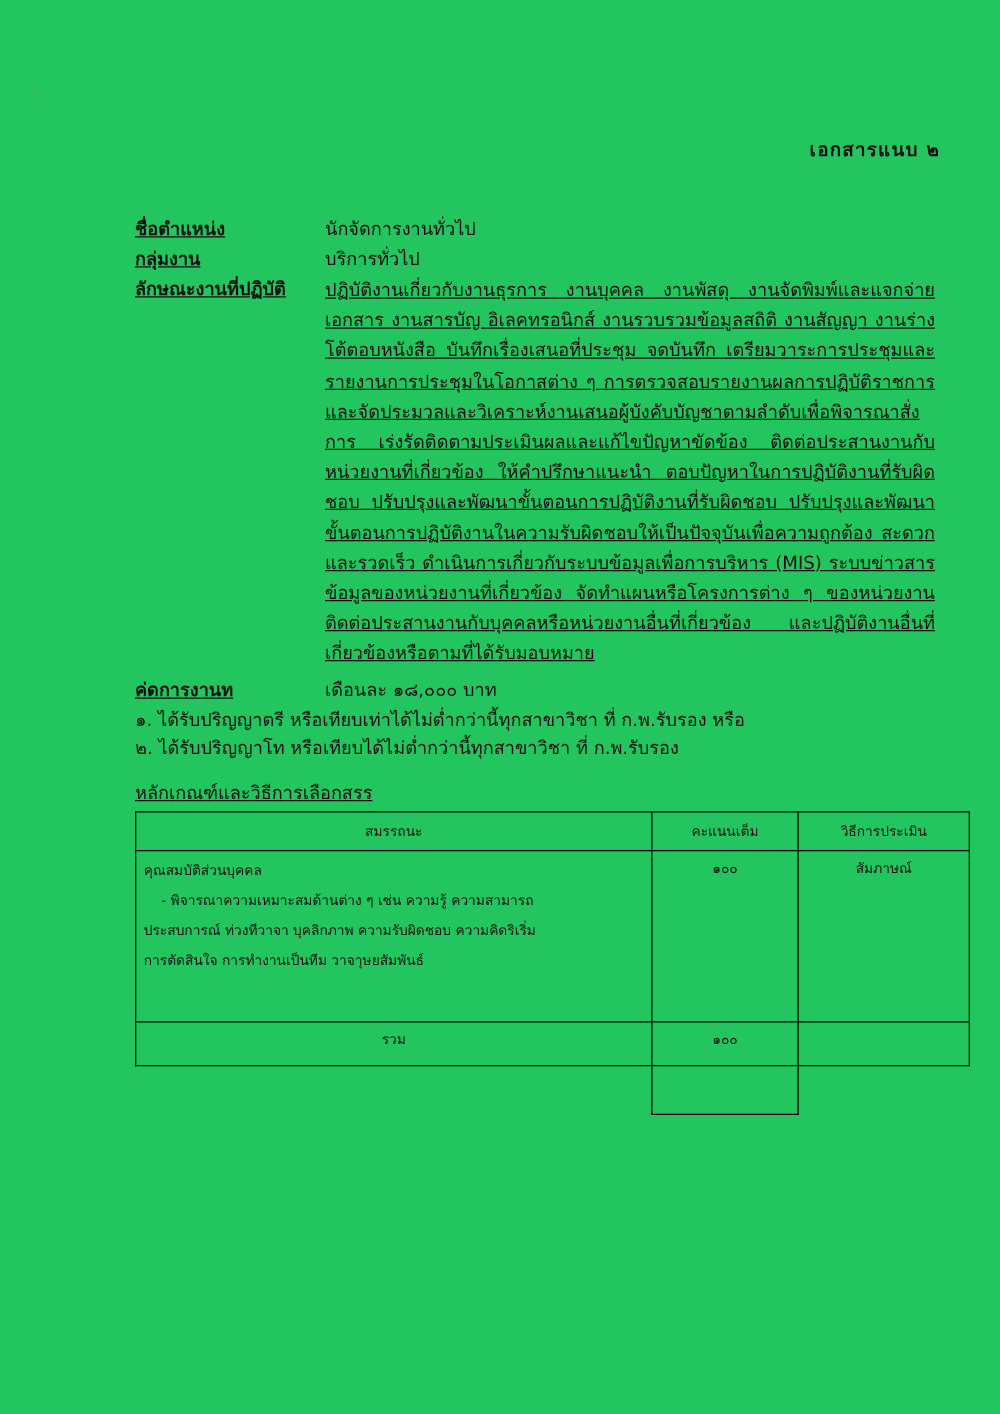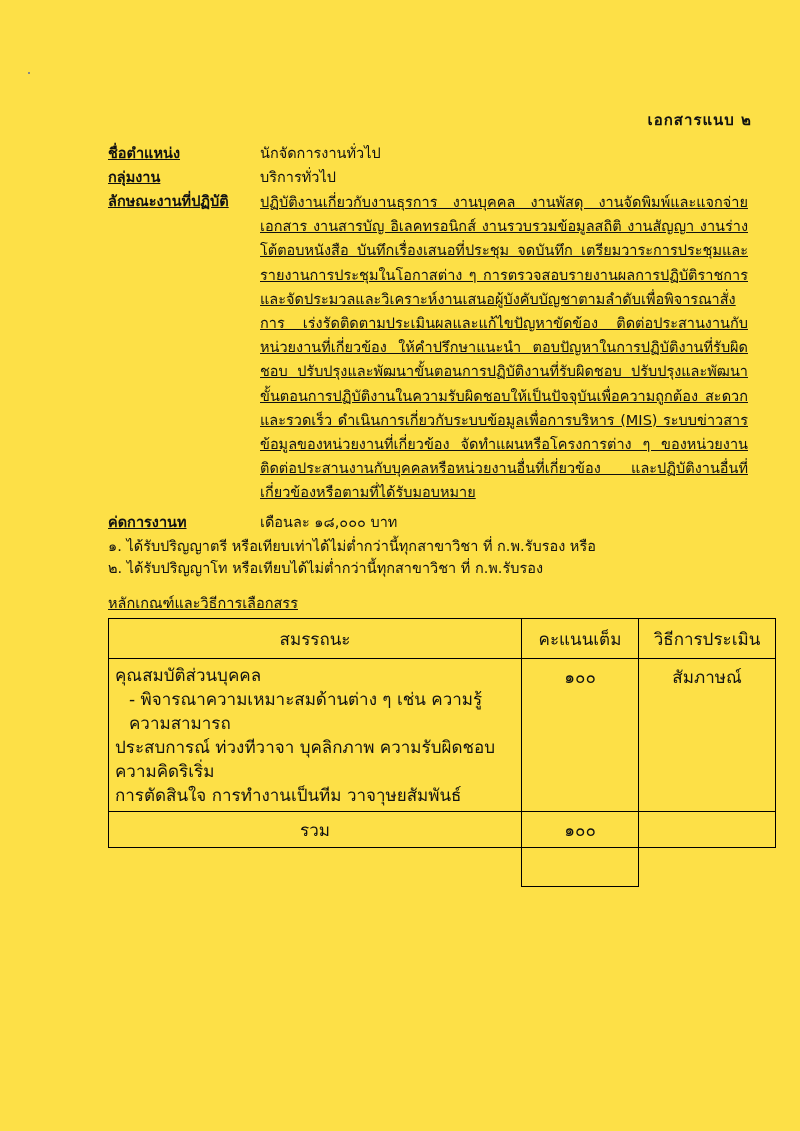--- a/index.html
+++ b/index.html
@@ -12,34 +12,34 @@
     height: 1131px;
     font-family: "DejaVu Sans", "Liberation Sans", sans-serif;
     color: #111111;
     position: relative;
     overflow: hidden;
   }
   .page {
     position: relative;
     width: 800px;
     height: 1131px;
-    background: #fde047;
+    background: #22c55e;
   }
   .doc-header {
     position: absolute;
     top: 108px;
     right: 48px;
     font-size: 15px;
     font-weight: bold;
     letter-spacing: 1px;
   }
   .content {
     position: absolute;
     left: 108px;
-    top: 142px;
+    top: 173px;
     width: 640px;
   }
   .row {
     display: flex;
     align-items: flex-start;
     margin-bottom: 2px;
   }
   .label {
     width: 152px;
     flex: 0 0 152px;
@@ -73,21 +73,21 @@
 
   table.criteria {
     border-collapse: collapse;
     width: 640px;
     margin-top: 4px;
     table-layout: fixed;
   }
   table.criteria th,
   table.criteria td {
     border: 1px solid #000;
-    font-size: 17px;
+    font-size: 11px;
     font-weight: normal;
     padding: 4px 6px;
     vertical-align: top;
   }
   table.criteria th {
     text-align: center;
     padding: 6px 4px;
   }
   .col-1 { width: 404px; }
   .col-2 { width: 108px; }

